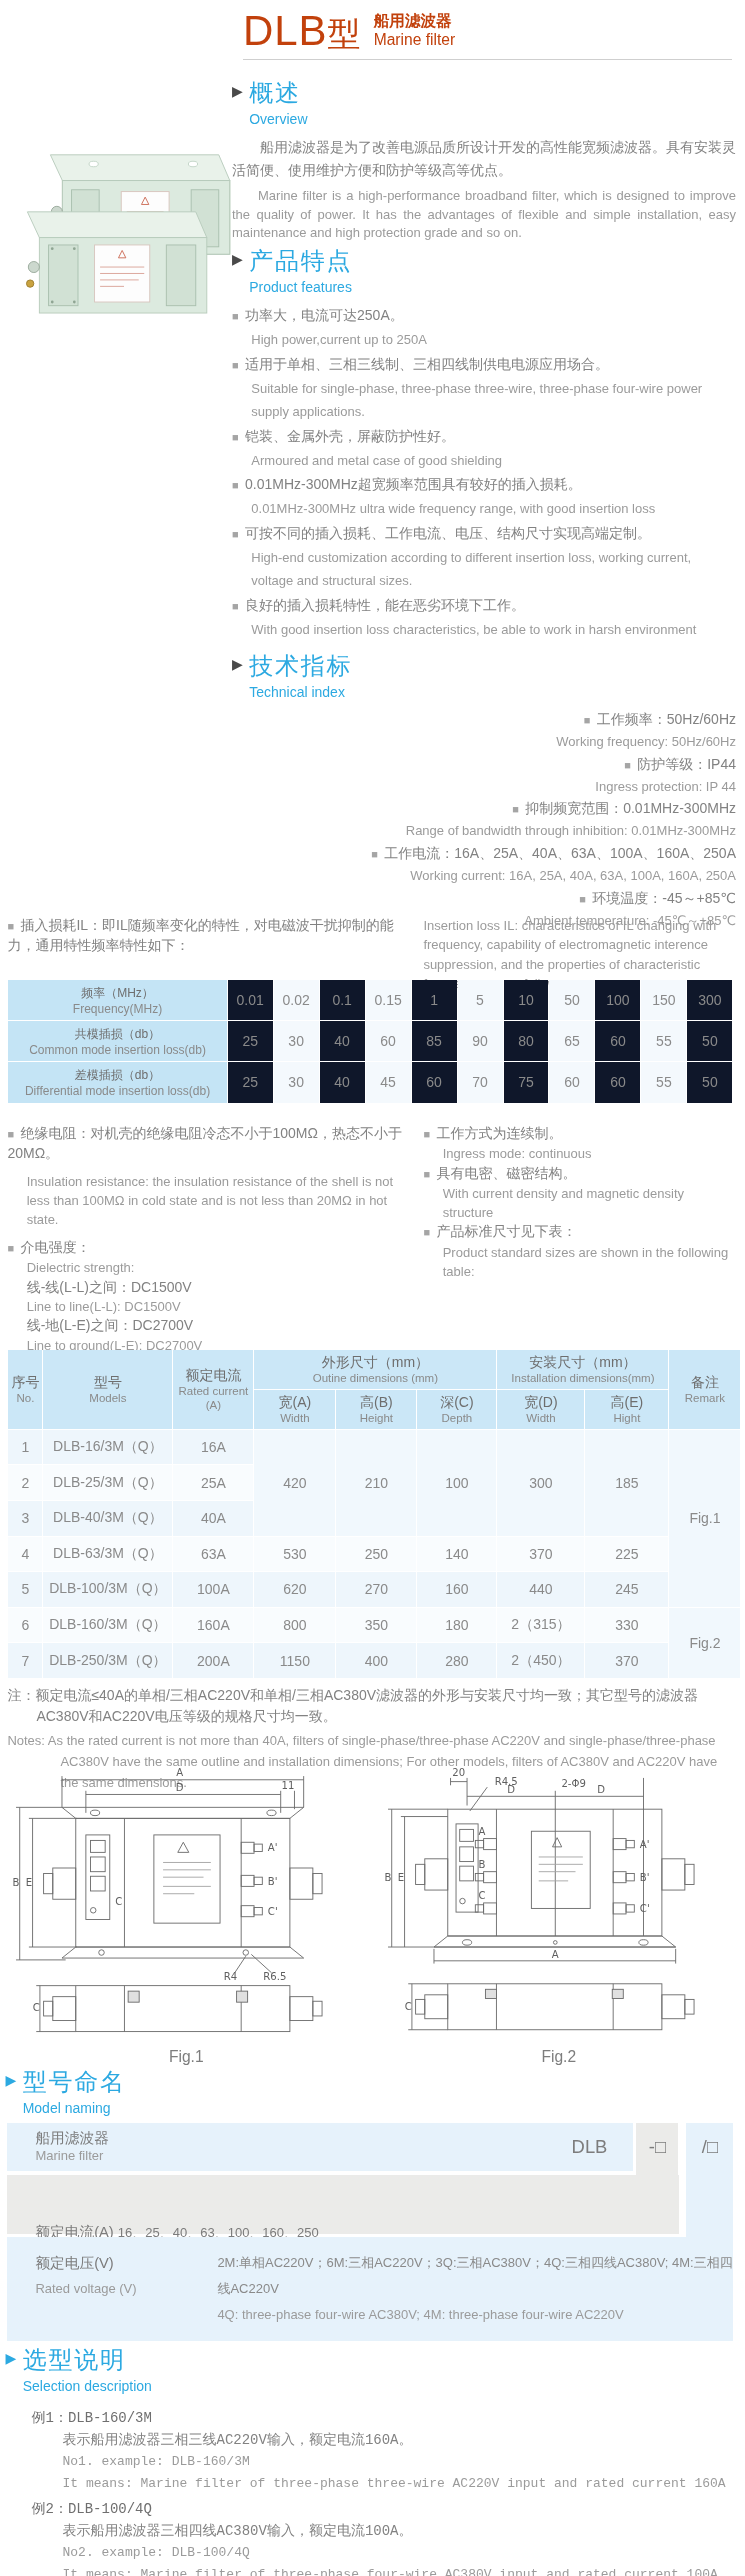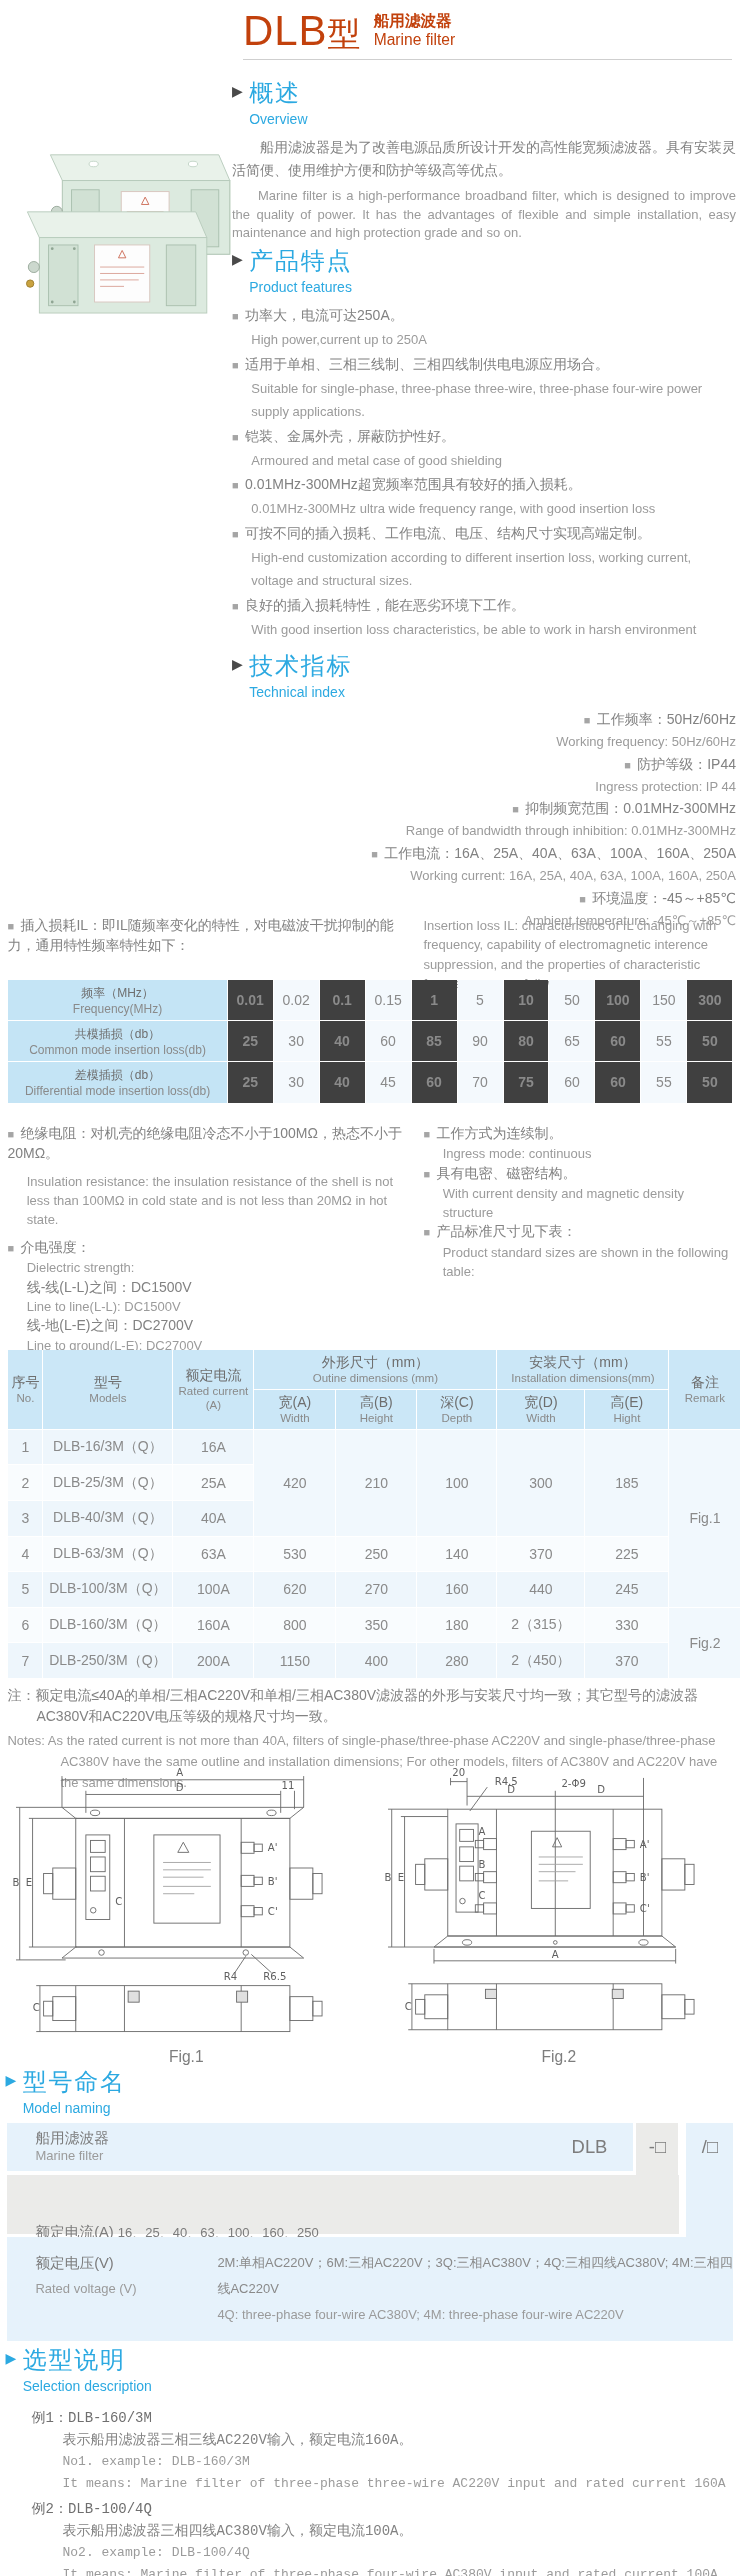--- a/index.html
+++ b/index.html
@@ -36,21 +36,21 @@
   .col-r{position:absolute;left:416px;top:0;width:313px;}
   .ln{line-height:19.3px;}
   .gap{height:8.3px;}
   
   table{border-collapse:separate;border-spacing:1.8px;}
   #freq-table table{width:726px;}
   #freq-table th{background:#c4e4f5;font-weight:normal;padding:4.6px 1.8px;}
   #freq-table th .cn{font-size:12px;color:#6e6e6e;}
   #freq-table th .en{font-size:12px;color:#8a8a8a;}
   #freq-table td{text-align:center;font-size:14px;color:#8a8a8a;padding:4.6px 0;width:44px;}
-  #freq-table td:nth-child(2n){background:#404040;font-weight:bold;}
+  #freq-table td:nth-child(2n){background:#0f172a;}
   #freq-table td:nth-child(2n+1){background:#f4f9fd;}
   #freq-table th.lbl{width:210px;}
   
   #main-table table{width:726px;table-layout:fixed;}
   #main-table th{background:#cbe7f7;font-weight:normal;padding:3.7px 0.9px;}
   #main-table th .cn{font-size:14px;color:#6e6e6e;line-height:17.5px;}
   #main-table th .en{font-size:11.5px;color:#8a8a8a;line-height:14px;}
   #main-table td{text-align:center;font-size:14px;color:#8a8a8a;padding:8.3px 0.9px;}
   #main-table tr.odd td{background:#eef6fc;}
   #main-table tr.even td{background:#f9fcfe;}

